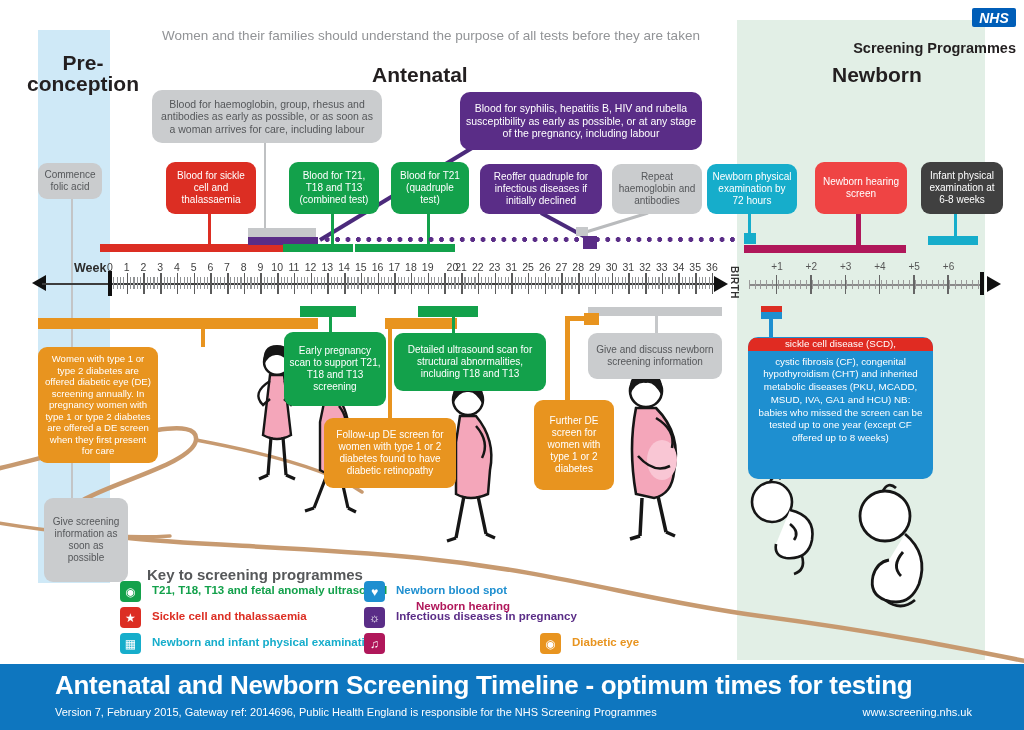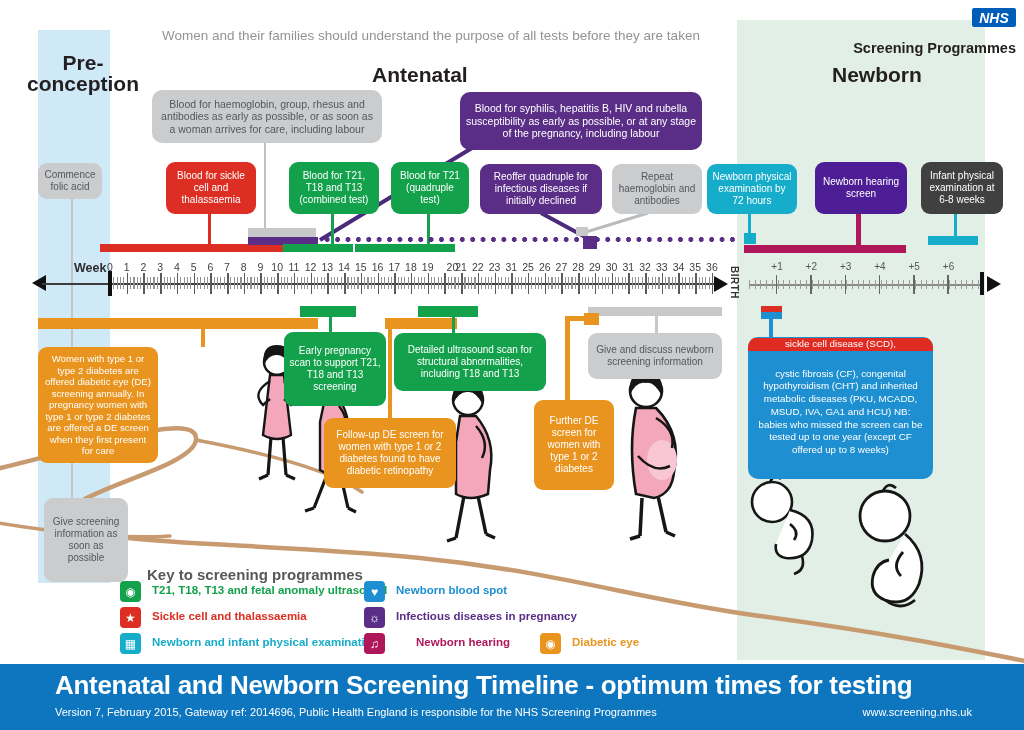--- a/index.html
+++ b/index.html
@@ -42,21 +42,21 @@
   
   #footer{position:absolute;z-index:5;left:0;top:664px;width:1024px;height:66px;background:#0e76bf;color:#fff;}
   #footer-title{position:absolute;left:55px;top:6px;font-size:26px;font-weight:bold;letter-spacing:-.3px;}
   #footer-version{position:absolute;left:55px;top:42px;font-size:11px;}
   #footer-url{position:absolute;right:52px;top:42px;font-size:11px;}
   
   #box-bloodspot{position:absolute;z-index:3;border-radius:10px;color:#fff;font-size:9.8px;line-height:1.3;
     text-align:center;overflow:hidden;}
   #box-bloodspot .bs-intro{padding:6px 8px 0 8px;}
   #box-bloodspot .bs-red{background:#e02b22;margin:1px 0;padding:0 4px;}
-  #box-bloodspot .bs-rest{padding:16px 8px 6px 8px;}
+  #box-bloodspot .bs-rest{padding:4px 8px 6px 8px;}
   svg{position:absolute;left:0;top:0;z-index:1;}
 </style>
 </head>
 <body>
 
 <div id="poster">
 
   <div class="band" style="left:38px;top:30px;width:72px;height:553px;background:#cfe9f7;"></div>
   <div class="band" style="left:737px;top:20px;width:248px;height:640px;background:#e2efe6;"></div>
 
@@ -160,21 +160,21 @@
   <div class="bar bg-magenta" style="left:856px;top:213px;width:5px;height:34px;"></div>
   <div class="bar bg-cyan" style="left:954px;top:213px;width:3px;height:24px;"></div>
 
   <div class="tbox grey" style="left: 38px; top: 163px; width: 64px; height: 36px; background-color: rgb(202, 204, 206);">Commence folic acid</div>
   <div class="tbox" style="left: 166px; top: 162px; width: 90px; height: 52px; background-color: rgb(220, 46, 35);">Blood for sickle cell and thalassaemia</div>
   <div class="tbox" style="left: 289px; top: 162px; width: 90px; height: 52px; background-color: rgb(19, 161, 75);">Blood for T21, T18 and T13 (combined test)</div>
   <div class="tbox" style="left: 391px; top: 162px; width: 78px; height: 52px; background-color: rgb(19, 161, 75);">Blood for T21 (quadruple test)</div>
   <div class="tbox" style="left: 480px; top: 164px; width: 122px; height: 50px; background-color: rgb(90, 45, 135);">Reoffer quadruple for infectious diseases if initially declined</div>
   <div class="tbox grey" style="left: 612px; top: 164px; width: 90px; height: 50px; background-color: rgb(202, 204, 206);">Repeat haemoglobin and antibodies</div>
   <div class="tbox" style="left: 707px; top: 164px; width: 90px; height: 50px; background-color: rgb(22, 173, 203);">Newborn physical examination by 72 hours</div>
-  <div class="tbox" style="left: 815px; top: 162px; width: 92px; height: 52px; background-color: #4c1d95;">Newborn hearing screen</div>
+  <div class="tbox" style="left: 815px; top: 162px; width: 92px; height: 52px; background-color: #ef4444;">Newborn hearing screen</div>
   <div class="tbox" style="left: 921px; top: 162px; width: 82px; height: 52px; background-color: #404040;">Infant physical examination at 6-8 weeks</div>
 
   <div class="bar bg-red" style="left:100px;top:244px;width:183px;height:8px;"></div>
   <div class="bar bg-grey" style="left:248px;top:228px;width:68px;height:9px;"></div>
   <div class="bar bg-purple" style="left:248px;top:237px;width:70px;height:8px;"></div>
   <div class="bar bg-green" style="left:283px;top:244px;width:70px;height:8px;"></div>
   <div class="bar bg-green" style="left:355px;top:244px;width:100px;height:8px;"></div>
   <div class="dotline" style="left:322px;top:236px;width:415px;height:7px;"></div>
   <div class="bar bg-grey" style="left:576px;top:227px;width:12px;height:9px;"></div>
   <div class="bar bg-purple" style="left:583px;top:236px;width:14px;height:13px;"></div>
@@ -278,21 +278,21 @@
   <div class="kicon" style="left: 120px; top: 607px; background-color: rgb(220, 46, 35);">★</div>
   <div class="klabel" style="left: 152px; top: 610px; color: rgb(220, 46, 35);">Sickle cell and thalassaemia</div>
   <div class="kicon" style="left: 120px; top: 633px; background-color: rgb(22, 173, 203);">▦</div>
   <div class="klabel" style="left: 152px; top: 636px; color: rgb(22, 173, 203);">Newborn and infant physical examination</div>
 
   <div class="kicon" style="left: 364px; top: 581px; background-color: rgb(30, 143, 208);">♥</div>
   <div class="klabel" style="left: 396px; top: 584px; color: rgb(30, 143, 208);">Newborn blood spot</div>
   <div class="kicon" style="left: 364px; top: 607px; background-color: rgb(90, 45, 135);">☼</div>
   <div class="klabel" style="left: 396px; top: 610px; color: rgb(90, 45, 135);">Infectious diseases in pregnancy</div>
   <div class="kicon" style="left: 364px; top: 633px; background-color: rgb(176, 23, 90);">♫</div>
-  <div class="klabel" style="left: 396px; top: 636px; color: rgb(176, 23, 90); padding-left: 20px;">Newborn hearing</div>
+  <div class="klabel" style="left: 396px; top: 600px; color: rgb(176, 23, 90); padding-left: 20px;">Newborn hearing</div>
 
   <div class="kicon" style="left: 540px; top: 633px; background-color: rgb(232, 148, 31);">◉</div>
   <div class="klabel" style="left: 572px; top: 636px; color: rgb(232, 148, 31);">Diabetic eye</div>
 
   <div id="footer" style="background-color: rgb(14, 118, 191);">
     <div id="footer-title">Antenatal and Newborn Screening Timeline - optimum times for testing</div>
     <div id="footer-version">Version 7, February 2015, Gateway ref: 2014696, Public Health England is responsible for the NHS Screening Programmes</div>
     <div id="footer-url">www.screening.nhs.uk</div>
   </div>
 

